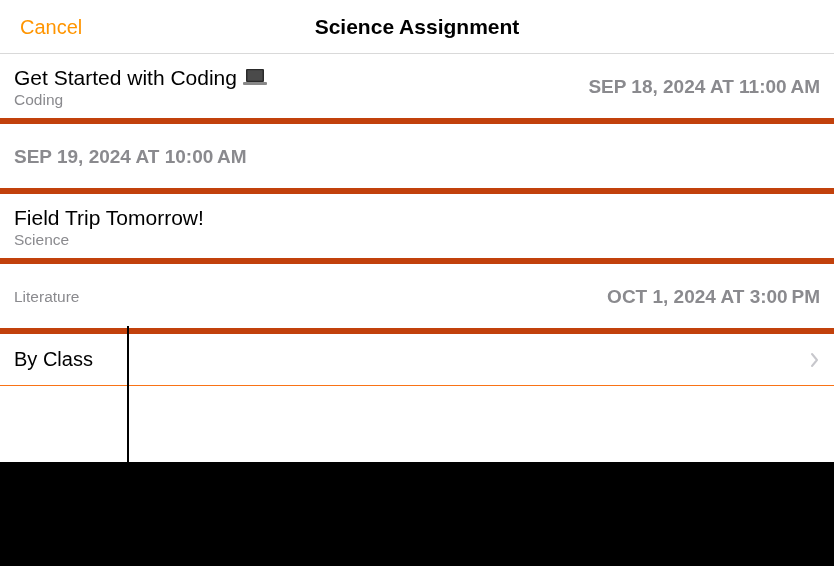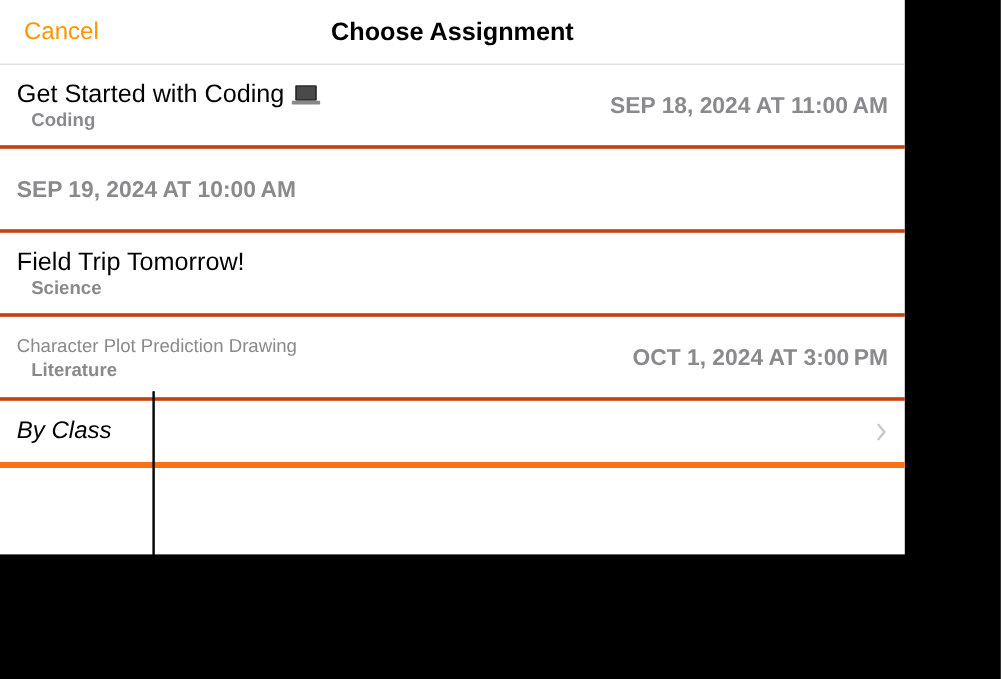--- a/index.html
+++ b/index.html
@@ -11,21 +11,21 @@
     body {
       font-family: -apple-system, BlinkMacSystemFont, "Helvetica Neue", Arial, sans-serif;
       width: 834px;
       height: 566px;
       background: #000;
       position: relative;
     }
     
     .panel {
       background: #fff;
-      width: 754px;
+      width: 834px;
       height: 462px;
       position: relative;
     }
     
     .header {
       height: 54px;
       display: flex;
       align-items: center;
       position: relative;
       border-bottom: 1px solid #d9d9d9;
@@ -54,21 +54,21 @@
     
     .list {
       width: 100%;
     }
     
     .row {
       display: flex;
       align-items: center;
       justify-content: space-between;
       padding: 8px 14px 6px 14px;
-      border-bottom: 3px solid #c2410c;
+      border-bottom: 6px solid #c2410c;
       min-height: 70px;
     }
     
     .row-left {
       display: flex;
       flex-direction: column;
       gap: 0px;
     }
     
     .row-title {
@@ -85,22 +85,21 @@
       font-size: 15.5px;
       color: #8a8a8e;
       line-height: 1.25;
       font-weight: 400;
     }
     
     .row-category {
       font-size: 15.5px;
       color: #8a8a8e;
       line-height: 1.25;
-      font-weight: 700;
-      margin-left: 12px;
+      font-weight: 400;
     }
     
     .row-date {
       font-size: 19px;
       color: #8a8a8e;
       font-weight: 700;
       text-align: right;
     }
     
     .laptop-icon {
@@ -112,23 +111,22 @@
     
     .laptop-icon svg {
       display: block;
     }
     
     .byclass-row {
       display: flex;
       align-items: center;
       justify-content: space-between;
       padding: 14px 14px 14px 14px;
-      border-bottom: 5px solid #f97316;
+      border-bottom: 1px solid #f97316;
       min-height: 50px;
-      font-style: italic;
     }
     
     .byclass-label {
       font-size: 20px;
       color: #000;
       font-weight: 400;
     }
     
     .chevron {
       color: #c7c7cc;
@@ -145,21 +143,21 @@
       top: 326px;
       z-index: 10;
     }
   </style>
 </head>
 <body>
 
 <div class="panel">
   <div class="header">
     <button class="cancel-btn">Cancel</button>
-    <div class="header-title">Choose Assignment</div>
+    <div class="header-title">Science Assignment</div>
   </div>
 
   <div class="list">
 
     <div class="row">
       <div class="row-left">
         <div class="row-title">
           <span>Get Started with Coding</span>
           <span class="laptop-icon">
             <svg viewBox="0 0 24 18" width="24" height="18">
@@ -182,21 +180,20 @@
       <div class="row-left">
         <div class="row-title">
           <span>Field Trip Tomorrow!</span>
         </div>
         <div class="row-category">Science</div>
       </div>
     </div>
 
     <div class="row">
       <div class="row-left">
-        <div class="row-subtitle">Character Plot Prediction Drawing</div>
         <div class="row-category">Literature</div>
       </div>
       <div class="row-date">OCT 1, 2024 AT 3:00 PM</div>
     </div>
 
     <div class="byclass-row">
       <div class="byclass-label">By Class</div>
       <svg class="chevron" viewBox="0 0 10 16" width="10" height="16">
         <path d="M2 2 L7 8 L2 14" stroke="#c7c7cc" stroke-width="2" fill="none" stroke-linecap="round" stroke-linejoin="round"></path>
       </svg>

